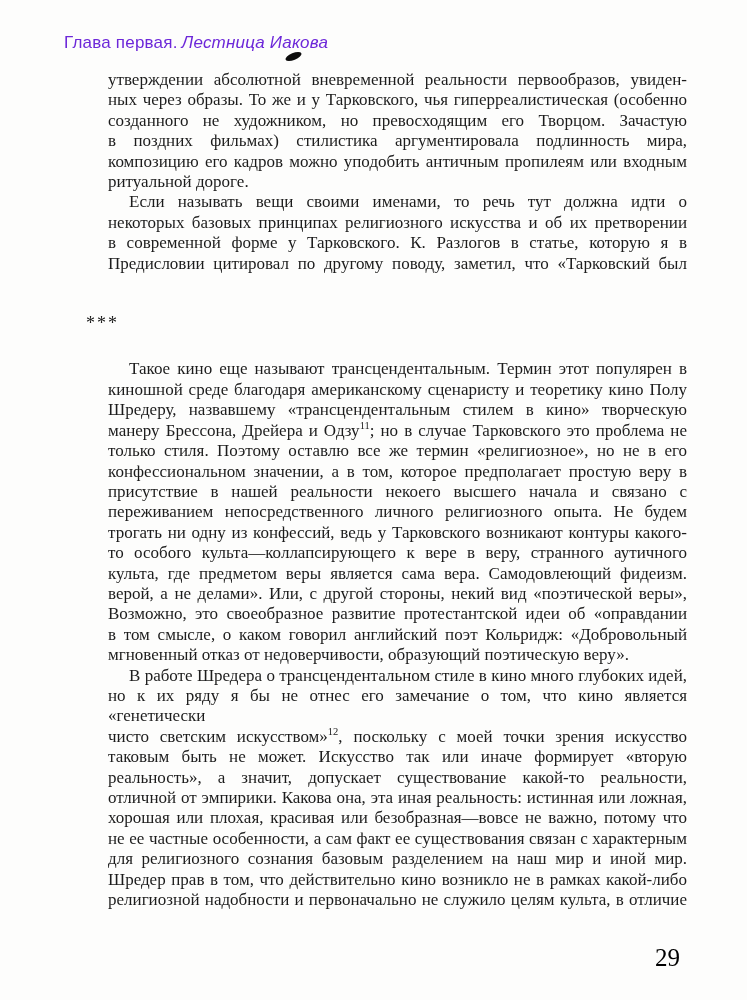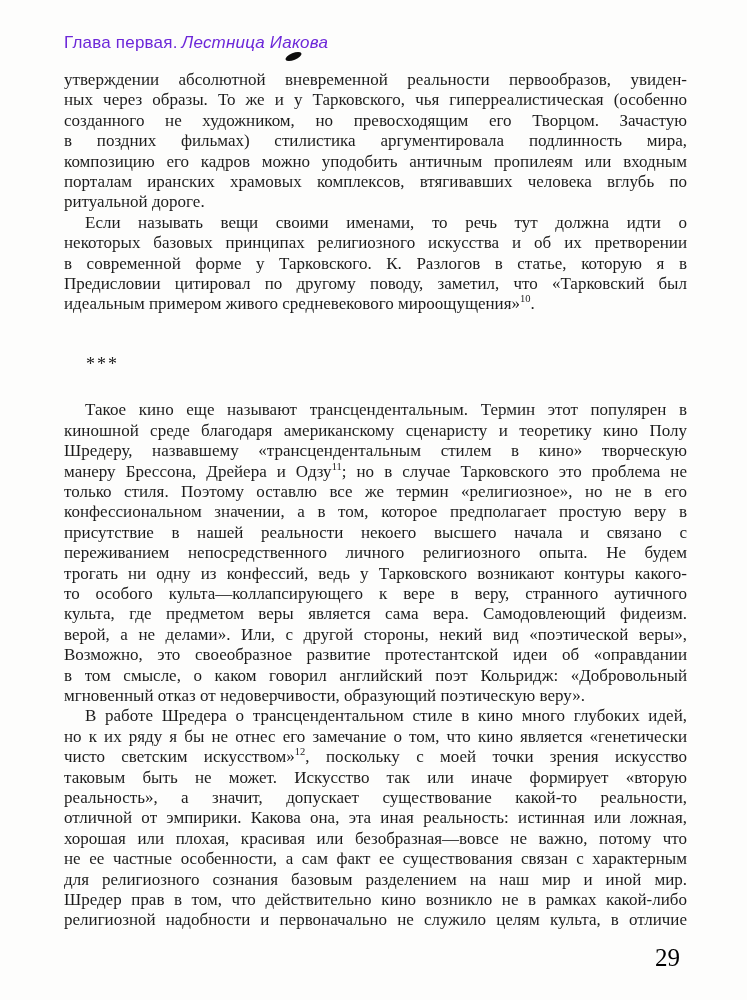--- a/index.html
+++ b/index.html
@@ -41,20 +41,21 @@
     left: 64px;
     top: 70px;
     width: 623px;
     font-size: 17px;
     line-height: 20.4px;
     color: #1c1c1c;
   }
   .line {
     text-align: justify;
     text-align-last: justify;
+    margin-left: 44px;
   }
   .line.last { text-align-last: left; }
   .para.indent .line:first-child { text-indent: 21px; }
   .section-break {
     margin: 39px 0 26px;
     text-indent: 22px;
     letter-spacing: 2px;
     font-size: 18px;
   }
   sup.fn {
@@ -81,29 +82,27 @@
 
   <div class="ink-smudge"></div>
 
   <div class="text-col">
       <div class="para">
         <div class="line">утверждении абсолютной вневременной реальности первообразов, увиден-</div>
         <div class="line">ных через образы. То же и у Тарковского, чья гиперреалистическая (особенно</div>
         <div class="line">созданного не художником, но превосходящим его Творцом. Зачастую</div>
         <div class="line">в поздних фильмах) стилистика аргументировала подлинность мира,</div>
         <div class="line">композицию его кадров можно уподобить античным пропилеям или входным</div>
-        <div class="line">порталам иранских храмовых комплексов, втягивавших человека вглубь по</div>
         <div class="line last">ритуальной дороге.</div>
       </div>
       <div class="para indent">
         <div class="line">Если называть вещи своими именами, то речь тут должна идти о</div>
         <div class="line">некоторых базовых принципах религиозного искусства и об их претворении</div>
         <div class="line">в современной форме у Тарковского. К. Разлогов в статье, которую я в</div>
         <div class="line">Предисловии цитировал по другому поводу, заметил, что «Тарковский был</div>
-        <div class="line last">идеальным примером живого средневекового мироощущения»<sup class="fn">10</sup>.</div>
       </div>
       <div class="section-break">***</div>
       <div class="para indent">
         <div class="line">Такое кино еще называют трансцендентальным. Термин этот популярен в</div>
         <div class="line">киношной среде благодаря американскому сценаристу и теоретику кино Полу</div>
         <div class="line">Шредеру, назвавшему «трансцендентальным стилем в кино» творческую</div>
         <div class="line">манеру Брессона, Дрейера и Одзу<sup class="fn">11</sup>; но в случае Тарковского это проблема не</div>
         <div class="line">только стиля. Поэтому оставлю все же термин «религиозное», но не в его</div>
         <div class="line">конфессиональном значении, а в том, которое предполагает простую веру в</div>
         <div class="line">присутствие в нашей реальности некоего высшего начала и связано с</div>

